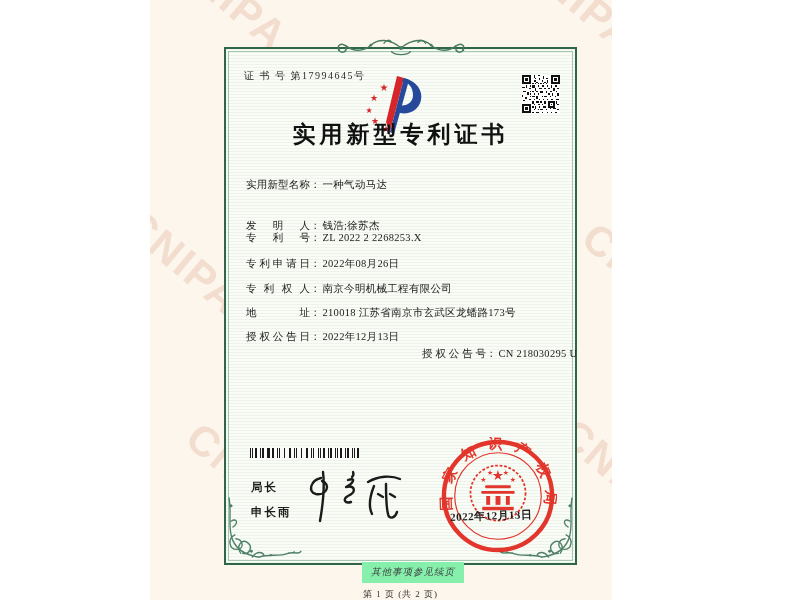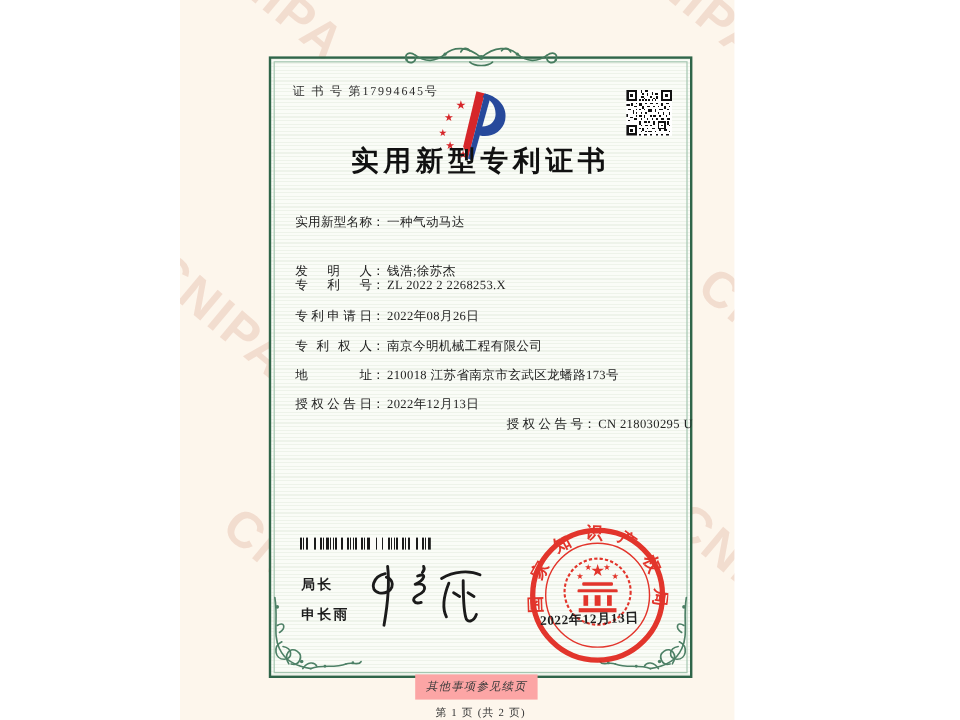--- a/index.html
+++ b/index.html
@@ -74,22 +74,22 @@
   .seal-date{
     position:absolute;left:224px;top:459px;width:110px;
     font-size:11px;font-weight:bold;color:#1d1d1d;letter-spacing:.5px;
     transform:rotate(-2deg);white-space:nowrap;
   }
   .page-info{
     position:absolute;left:0;right:0;top:495px;text-align:center;
     font-size:9px;color:#333;letter-spacing:1px;margin-top:44px;
   }
   .cont-note{
-    position:absolute;left:196px;top:562px;padding:4px 9px;
-    background:#fca5a5;font-size:9.5px;color:#3c3c3c;font-style:italic;
+    position:absolute;left:212px;top:562px;padding:4px 9px;
+    background:#86efac;font-size:9.5px;color:#3c3c3c;font-style:italic;
     letter-spacing:1px;white-space:nowrap;
   }
 </style>
 </head>
 <body>
 
 <div class="photo">
 
   <div class="wm" style="left:10px;top:-26px">CNIPA</div>
   <div class="wm" style="left:360px;top:-24px">CNIPA</div>

